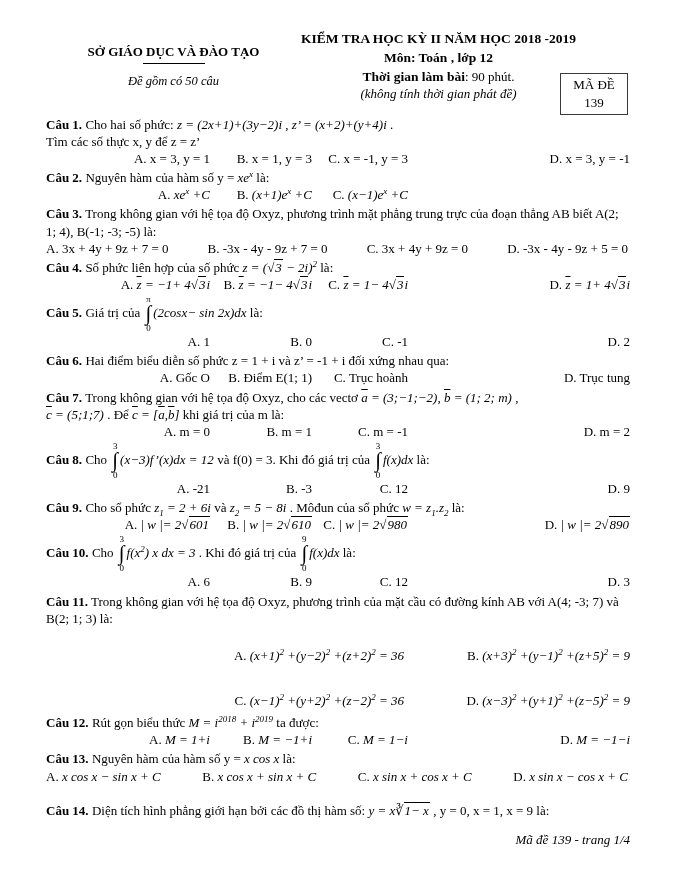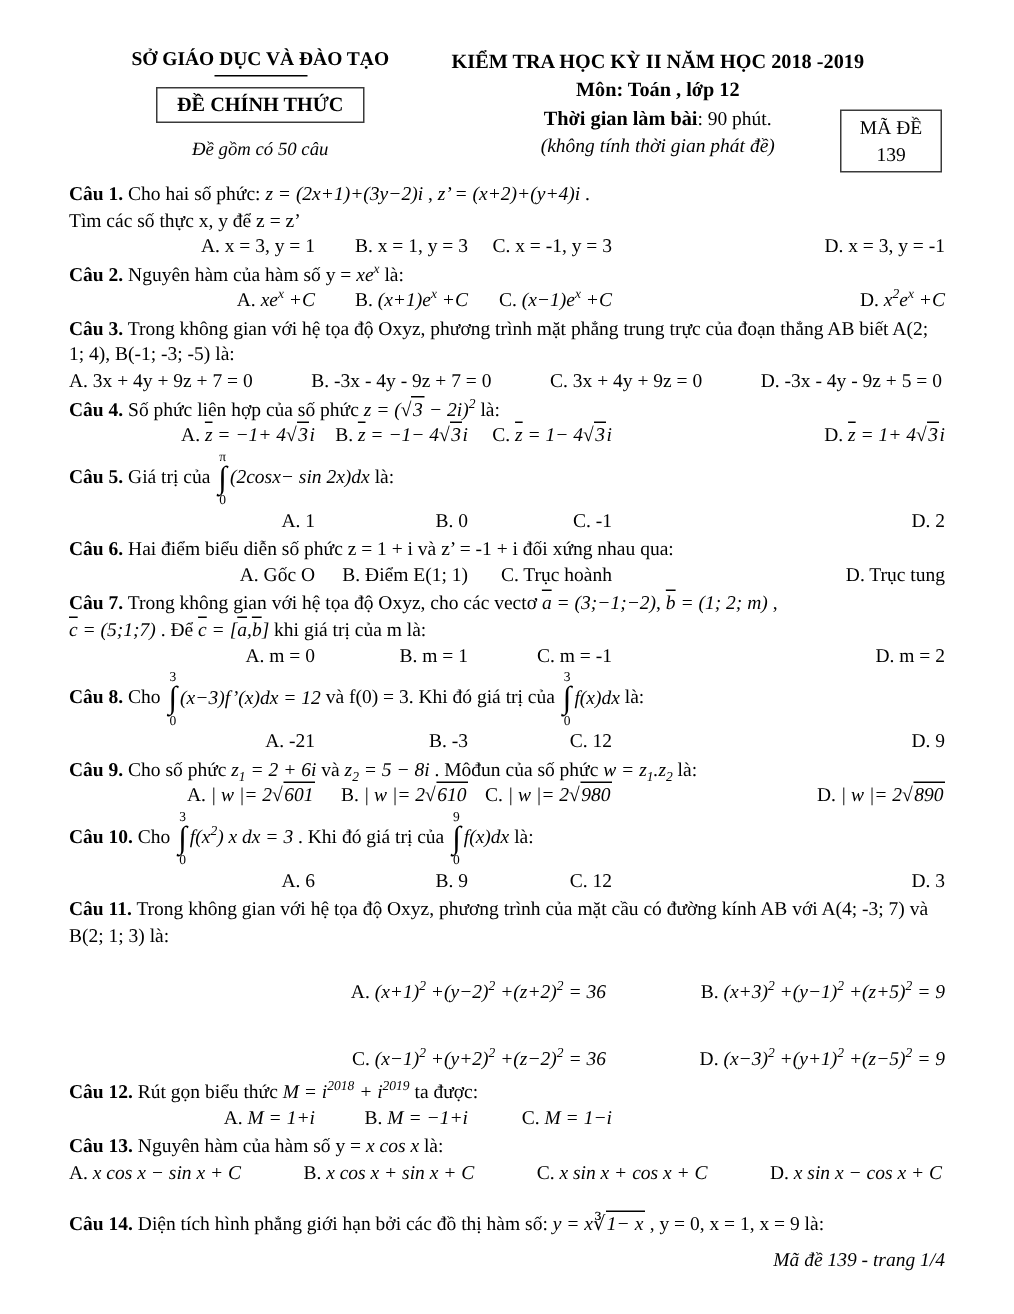--- a/index.html
+++ b/index.html
@@ -58,25 +58,20 @@
 </style>
 </head>
 <body>
 
 <div class="page">
 
   <header class="hdr">
     <div class="hdr-left">
       <div class="dept">SỞ GIÁO DỤC VÀ ĐÀO TẠO</div>
       <div class="rule"></div>
-      <div>
-        <span class="official-box">
-          <span>ĐỀ CHÍNH THỨC</span>
-        </span>
-      </div>
       <div class="hnote">Đề gồm có 50 câu</div>
     </div>
 
     <div class="hdr-center">
       <div class="etitle">KIỂM TRA HỌC KỲ II NĂM HỌC 2018 -2019</div>
       <div class="esubject">Môn: Toán , lớp  12</div>
       <div class="eduration">
         <b>Thời gian làm bài</b><span>: 90  phút.</span>
       </div>
       <div class="ednote">(không tính thời gian phát đề)</div>
@@ -97,21 +92,20 @@
           <span class="option">C. x = -1, y = 3</span>
           <span class="option">D. x = 3, y = -1</span>
         </div>
       </div>
       <div class="question">
         <p class="stem"><b class="qlabel">Câu 2.</b> Nguyên hàm của hàm số y = <i class="m">xe<sup>x</sup></i>  là:</p>
         <div class="opts indent4">
           <span class="option">A. <i class="m">xe<sup>x</sup> +C</i></span>
           <span class="option">B. <i class="m">(x+1)e<sup>x</sup> +C</i></span>
           <span class="option">C. <i class="m">(x−1)e<sup>x</sup> +C</i></span>
-          <span class="option">D. <i class="m">x<sup>2</sup>e<sup>x</sup> +C</i></span>
         </div>
       </div>
       <div class="question">
         <p class="stem"><b class="qlabel">Câu 3.</b> Trong không gian với hệ tọa độ Oxyz, phương trình mặt phẳng trung trực của đoạn thẳng AB biết  A(2; 1; 4), B(-1; -3; -5) là:</p>
         <div class="opts full4">
           <span class="option">A. 3x + 4y + 9z + 7 = 0</span>
           <span class="option">B. -3x - 4y - 9z + 7 = 0</span>
           <span class="option">C. 3x + 4y + 9z = 0</span>
           <span class="option">D. -3x - 4y - 9z + 5 = 0</span>
         </div>
@@ -207,20 +201,21 @@
           <span class="option">C. <i class="m">(x−1)<sup>2</sup> +(y+2)<sup>2</sup> +(z−2)<sup>2</sup> = 36</i></span>
           <span class="option">D. <i class="m">(x−3)<sup>2</sup> +(y+1)<sup>2</sup> +(z−5)<sup>2</sup> = 9</i></span>
         </div>
       </div>
       <div class="question">
         <p class="stem"><b class="qlabel">Câu 12.</b> Rút gọn biểu thức  <i class="m">M = i<sup>2018</sup> + i<sup>2019</sup></i> ta được:</p>
         <div class="opts indent4">
           <span class="option">A. <i class="m">M = 1+i</i></span>
           <span class="option">B. <i class="m">M = −1+i</i></span>
           <span class="option">C. <i class="m">M = 1−i</i></span>
+          <span class="option">D. <i class="m">M = −1−i</i></span>
         </div>
       </div>
       <div class="question">
         <p class="stem"><b class="qlabel">Câu 13.</b> Nguyên hàm của hàm số y = <i class="m">x cos x</i>  là:</p>
         <div class="opts full4">
           <span class="option">A. <i class="m">x cos x − sin x + C</i></span>
           <span class="option">B. <i class="m">x cos x + sin x + C</i></span>
           <span class="option">C. <i class="m">x sin x + cos x + C</i></span>
           <span class="option">D. <i class="m">x sin x − cos x + C</i></span>
         </div>

